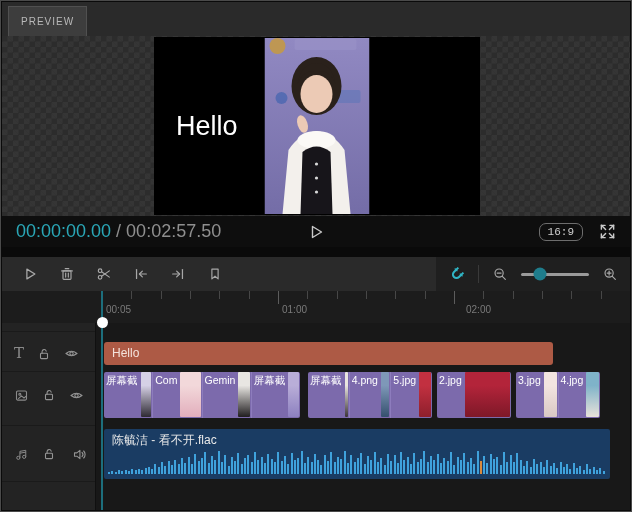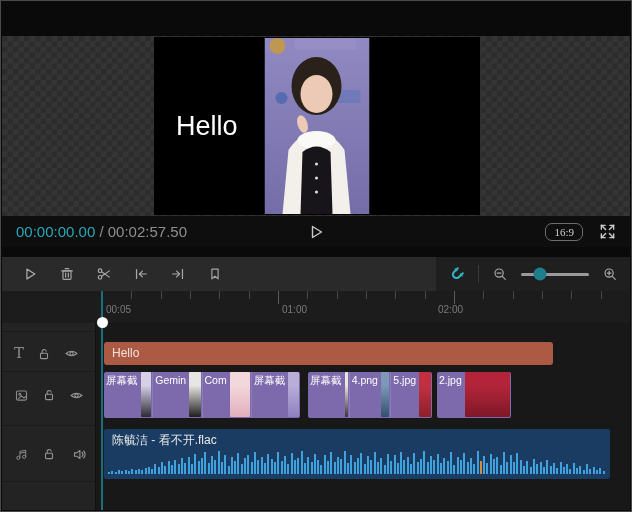--- a/index.html
+++ b/index.html
@@ -16,28 +16,28 @@
     background-image:linear-gradient(45deg,#353535 25%,transparent 25%,transparent 75%,#353535 75%),
                      linear-gradient(45deg,#353535 25%,transparent 25%,transparent 75%,#353535 75%);
     background-size:11px 11px;background-position:0 0,5.5px 5.5px;overflow:hidden;}
   .video-frame{position:absolute;left:152px;top:1px;width:326px;height:178px;background:#000;}
   .hello-overlay{position:absolute;left:22px;top:50%;transform:translateY(-50%);
     color:#fff;font-size:27px;}
   .portrait{position:absolute;left:50%;transform:translateX(-50%);top:1px;width:105px;height:176px;}
   
   .transport{position:absolute;top:215px;left:1px;right:1px;height:31px;background:#0e0e0e;
     display:flex;align-items:center;padding:0 14px;box-sizing:border-box;}
-  .time{font-size:15px;}
+  .time{font-size:18px;}
   .time-current{color:#2aa7b7;}
   .time-sep,.time-total{color:#8f8f8f;}
   .play-btn{position:absolute;left:50%;transform:translateX(-50%);background:none;border:none;
     padding:2px;cursor:pointer;display:flex;}
   .transport-right{margin-left:auto;display:flex;align-items:center;gap:16px;}
   .ratio-btn{background:none;border:1px solid #6d6d6d;border-radius:7px;color:#cfcfcf;
-    font-size:11px;padding:2px 8px;font-family:Liberation Serif, serif;cursor:pointer;}
+    font-size:11px;padding:2px 8px;font-family:Liberation Mono, monospace;cursor:pointer;}
   .icon-btn{background:none;border:none;padding:0;display:flex;cursor:pointer;}
   
   .toolbar{position:absolute;top:256px;left:1px;right:1px;height:34px;background:#2a2a2a;
     display:flex;align-items:stretch;}
   .toolbar .panel-tab{position:relative;left:0;top:0;height:34px;border:none;background:#3d3d3d;}
   .tool-icons{display:flex;align-items:center;gap:21px;margin-left:20px;}
   .toolbar-right{margin-left:auto;background:#1f1f1f;display:flex;align-items:center;
     gap:13px;padding:0 12px;}
   .vdiv{width:1px;height:18px;background:#3a3a3a;}
   .slider{position:relative;width:68px;height:3px;background:#9a9a9a;border-radius:2px;}
@@ -72,20 +72,23 @@
   .wave-bar{position:absolute;bottom:5px;width:2px;background:#3fa2dc;}
   .ph-line{position:absolute;left:99px;top:0;bottom:0;width:2px;background:#1d6e7c;}
   .ph-dot{position:absolute;left:95px;top:26px;width:11px;height:11px;border-radius:50%;background:#fff;}
   svg{display:block;}
 </style>
 </head>
 <body>
 
 <div class="window">
 
+  <div class="preview-header">
+    <div class="panel-tab">PREVIEW</div>
+  </div>
 
   <div class="viewport">
     <div class="video-frame">
       <div class="hello-overlay">Hello</div>
       <div class="portrait">
         <svg width="105" height="176" viewBox="0 0 105 176">
           <defs>
             <linearGradient id="pg" x1="0" y1="0" x2="0" y2="1">
               <stop offset="0" stop-color="#9189c2"></stop>
                 <stop offset="1" stop-color="#746da7"></stop>
@@ -235,21 +238,21 @@
         <div class="tick" style="left: 217.333px;"></div>
         <div class="tick" style="left: 246.667px;"></div>
         <div class="tick major" style="left: 276px;"></div>
         <div class="tick-label" style="left: 280px;">01:00</div>
         <div class="tick" style="left: 305.333px;"></div>
         <div class="tick" style="left: 334.667px;"></div>
         <div class="tick" style="left: 364px;"></div>
         <div class="tick" style="left: 393.333px;"></div>
         <div class="tick" style="left: 422.667px;"></div>
         <div class="tick major" style="left: 452px;"></div>
-        <div class="tick-label" style="left: 436px;">02:00</div>
+        <div class="tick-label" style="left: 464px;">02:00</div>
         <div class="tick" style="left: 481.333px;"></div>
         <div class="tick" style="left: 510.667px;"></div>
         <div class="tick" style="left: 540px;"></div>
         <div class="tick" style="left: 569.333px;"></div>
         <div class="tick" style="left: 598.667px;"></div>
       </div>
 
     <div class="tracks">
       <div class="left-panel">
         <div class="lp-sep" style="top:8px"></div>
@@ -337,28 +340,28 @@
       </div>
 
       <div class="lanes">
           <div class="clip-text" style="left: 8px; width: 449px; background: rgb(173, 90, 69);">Hello</div>
           <div class="img-group" style="left: 8px; width: 196px;">
             <div class="img-cell">
               <div class="img-label">屏幕截</div>
               <div class="img-thumb" style="background: linear-gradient(rgb(214, 209, 230) 30%, rgb(46, 42, 51));"></div>
             </div>
             <div class="img-cell">
+              <div class="img-label">Com</div>
+              <div class="img-thumb" style="background: linear-gradient(rgb(242, 216, 218) 30%, rgb(226, 174, 188));"></div>
+            </div>
+            <div class="img-cell">
               <div class="img-label">Gemin</div>
               <div class="img-thumb" style="background: linear-gradient(rgb(232, 230, 226) 30%, rgb(32, 29, 31));"></div>
             </div>
             <div class="img-cell">
-              <div class="img-label">Com</div>
-              <div class="img-thumb" style="background: linear-gradient(rgb(242, 216, 218) 30%, rgb(226, 174, 188));"></div>
-            </div>
-            <div class="img-cell">
               <div class="img-label">屏幕截</div>
               <div class="img-thumb" style="background: linear-gradient(rgb(185, 174, 216) 30%, rgb(141, 128, 192));"></div>
             </div>
           </div>
           <div class="img-group" style="left: 212px; width: 124px;">
             <div class="img-cell">
               <div class="img-label">屏幕截</div>
               <div class="img-thumb" style="background: linear-gradient(rgb(233, 229, 223) 30%, rgb(60, 52, 56));"></div>
             </div>
             <div class="img-cell">
@@ -367,20 +370,30 @@
             </div>
             <div class="img-cell">
               <div class="img-label">5.jpg</div>
               <div class="img-thumb" style="background: linear-gradient(rgb(194, 48, 64) 30%, rgb(142, 31, 44));"></div>
             </div>
           </div>
           <div class="img-group" style="left: 341px; width: 74px;">
             <div class="img-cell">
               <div class="img-label">2.jpg</div>
               <div class="img-thumb" style="background: linear-gradient(rgb(179, 36, 58) 30%, rgb(126, 24, 40));"></div>
+            </div>
+          </div>
+          <div class="img-group" style="left: 420px; width: 84px;">
+            <div class="img-cell">
+              <div class="img-label">3.jpg</div>
+              <div class="img-thumb" style="background: linear-gradient(rgb(242, 228, 224) 30%, rgb(217, 200, 196));"></div>
+            </div>
+            <div class="img-cell">
+              <div class="img-label">4.jpg</div>
+              <div class="img-thumb" style="background: linear-gradient(rgb(127, 179, 201) 30%, rgb(232, 226, 218));"></div>
             </div>
           </div>
           <div class="clip-audio" style="left: 8px; width: 506px; background: rgb(26, 60, 99);">
             <div class="audio-label">陈毓洁 - 看不开.flac</div>
             <div class="wave-bar" style="left: 4px; height: 2px; background: rgb(63, 162, 220);"></div>
             <div class="wave-bar" style="left: 7.32px; height: 3px; background: rgb(63, 162, 220);"></div>
             <div class="wave-bar" style="left: 10.64px; height: 2px; background: rgb(63, 162, 220);"></div>
             <div class="wave-bar" style="left: 13.96px; height: 4px; background: rgb(63, 162, 220);"></div>
             <div class="wave-bar" style="left: 17.28px; height: 3px; background: rgb(63, 162, 220);"></div>
             <div class="wave-bar" style="left: 20.6px; height: 4px; background: rgb(63, 162, 220);"></div>

